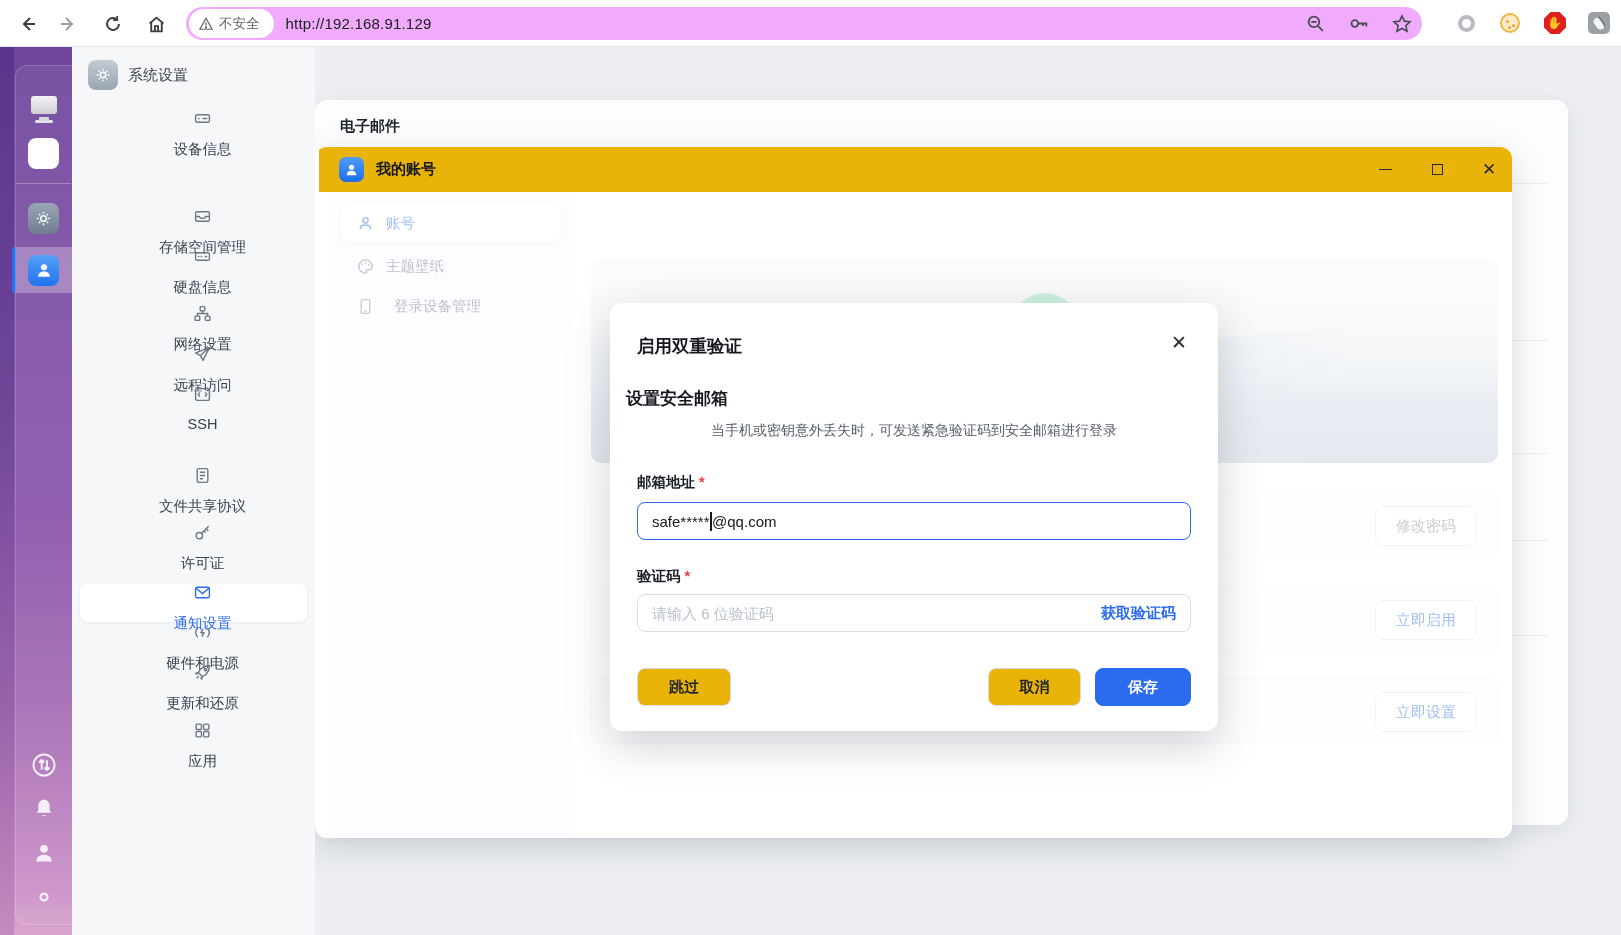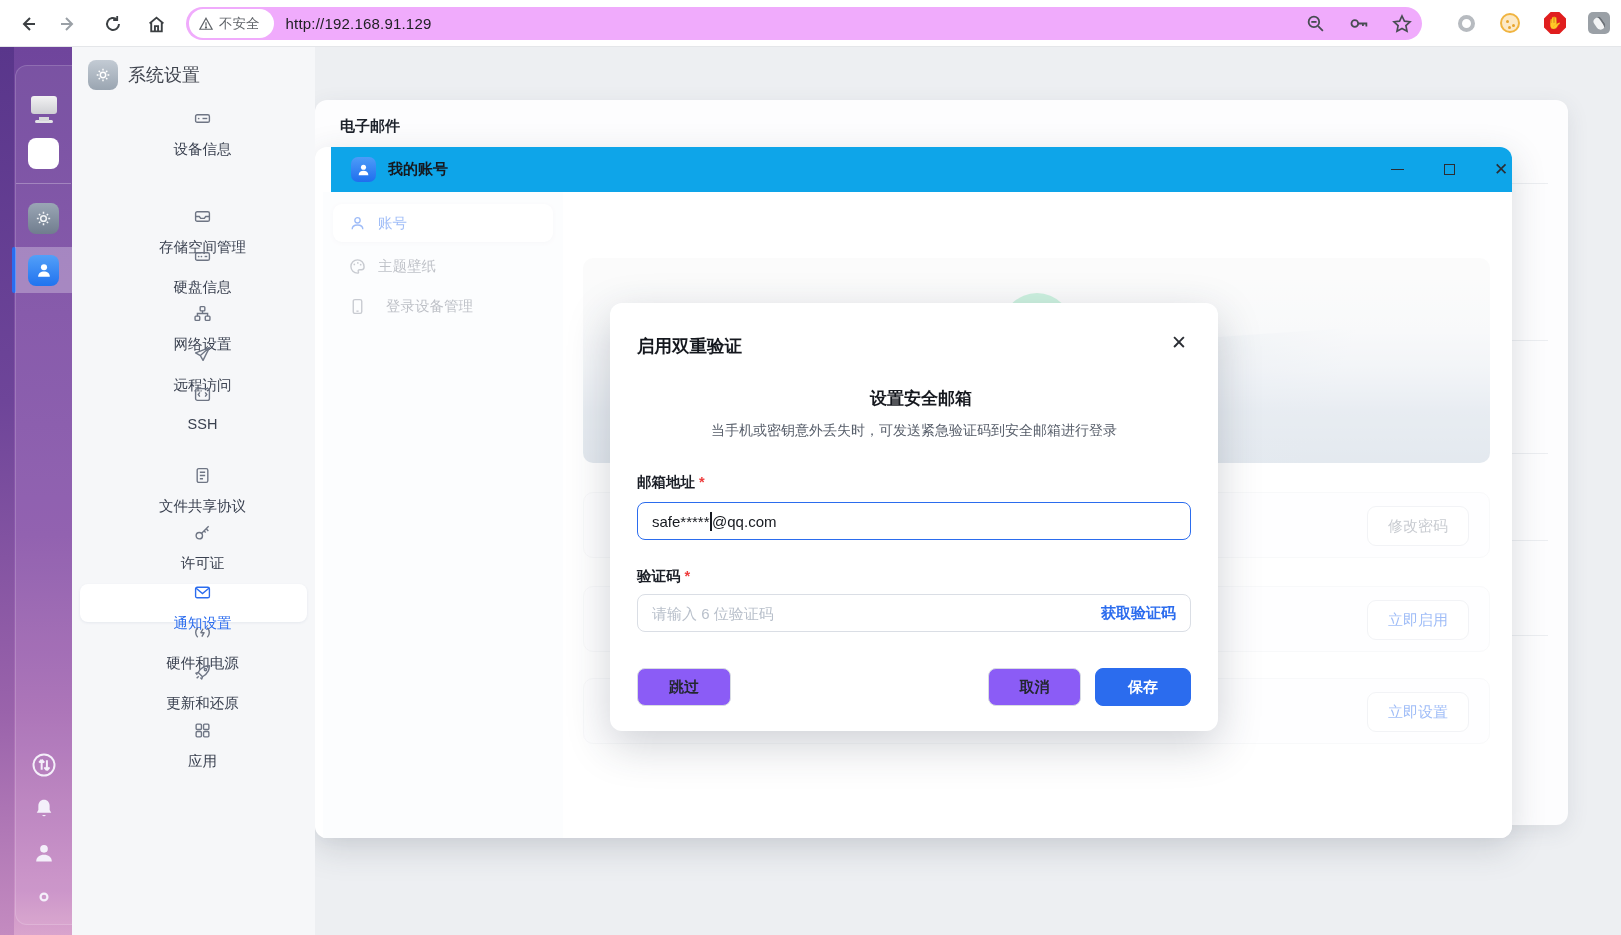--- a/index.html
+++ b/index.html
@@ -36,43 +36,43 @@
   .tile-user { background:linear-gradient(180deg,#53a0f8,#2173ef); color:#fff; }
   .screen { width:26px; height:18px; background:linear-gradient(180deg,#f2f2f3,#cfd0d4); border-radius:3px; position:relative; }
   .screen:after { content:""; position:absolute; left:8px; bottom:-7px; width:10px; height:4px; background:#d7d8db; }
   .screen:before { content:""; position:absolute; left:4px; bottom:-9px; width:18px; height:3px; background:#e3e4e7; border-radius:2px; }
   .white-ic { color:#f4effa; display:flex; align-items:center; justify-content:center; }
 
   
   .menu { position:absolute; left:72px; top:47px; width:243px; height:888px; background:#f6f7f9; z-index:20; }
   .menu-head { position:absolute; left:16px; top:13px; display:flex; align-items:center; gap:10px; }
   .menu-head .app-ic { width:30px; height:30px; border-radius:8px; background:linear-gradient(180deg,#c3cbd4,#9aa5b1); color:#fff; display:flex; align-items:center; justify-content:center; }
-  .menu-head span { font-size:18px; color:#40454f; }
+  .menu-head span { font-size:15px; color:#40454f; }
   .menu-item { position:absolute; left:8px; width:227px; height:38px; display:flex; align-items:center; gap:13px; padding-left:18px; font-size:14.5px; color:#3a4150; border-radius:8px; cursor:pointer;flex-direction:column; }
   .menu-item svg { flex:0 0 auto; color:#6e7584; }
   .menu-item.active { background:#ffffff; color:#2b6cee; box-shadow:0 1px 3px rgba(40,60,110,0.08); }
   .menu-item.active svg { color:#2b6cee; }
 
   
   .main-bg { position:absolute; left:315px; top:47px; width:1306px; height:888px; background:#edeff2; z-index:1; }
   .email-panel { position:absolute; left:315px; top:100px; width:1253px; height:725px; background:#fdfdfe; border-radius:12px; box-shadow:0 6px 22px rgba(60,70,90,0.10); z-index:2; }
   .email-title { position:absolute; left:25px; top:17px; font-size:15px; font-weight:bold; color:#1d222b; }
   .sliver-line { position:absolute; left:20px; right:20px; height:1px; background:#eceef1; }
 
   
   .modal { position:absolute; left:315px; top:147px; width:1197px; height:691px; background:#ffffff; border-radius:12px; box-shadow:0 10px 34px rgba(50,60,80,0.18); z-index:3; overflow:hidden; }
-  .modal-head { position:absolute; left:16px; top:0; width:100%; height:45px; background:#0ea5e9; display:flex; align-items:center; }
+  .modal-head { position:absolute; left:4px; top:0; width:100%; height:45px; background:#eab308; display:flex; align-items:center; }
   .modal-app-ic { width:25px; height:25px; border-radius:7px; background:linear-gradient(180deg,#4d9cf8,#1f6eee); color:#fff; margin-left:20px; display:flex; align-items:center; justify-content:center; }
   .modal-title { margin-left:12px; font-size:15px; font-weight:bold; color:#16191f; }
   .win-ctrls { position:absolute; right:18px; top:0; height:45px; display:flex; align-items:center; gap:34px; color:#2a2d33; }
   .wc { width:18px; height:18px; display:flex; align-items:center; justify-content:center; font-size:17px; cursor:pointer; }
   .wc .sq { width:11px; height:11px; border:1.6px solid #2a2d33; display:block; }
   .wc .mn { width:13px; height:1.8px; background:#2a2d33; display:block; }
 
-  .modal-body { position:absolute; left:8px; top:45px; width:100%; height:646px; background:#ffffff; }
+  .modal-body { position:absolute; left:16px; top:45px; width:100%; height:646px; background:#ffffff; }
   .tab-col { position:absolute; left:0; top:0; width:240px; height:100%; background:#f9fafc; }
   .tab-item { position:absolute; left:10px; width:220px; height:38px; display:flex; align-items:center; gap:12px; padding-left:16px; font-size:14.5px; color:#80879400; border-radius:9px; cursor:pointer; }
   .tab-item span { color:#6f7684; }
   .tab-item svg { color:#868d9a; }
   .tab-item.active { background:#ffffff; box-shadow:0 1px 4px rgba(50,70,120,0.07); }
   .tab-item.active span, .tab-item.active svg { color:#2b6cee; }
 
   .banner { position:absolute; left:260px; top:66px; width:907px; height:205px; border-radius:10px; overflow:hidden;
             background:linear-gradient(180deg,#f7f7f6 0%,#f0f2f4 35%,#e2e7ee 55%,#ccd6e2 75%,#c2cedb 100%); }
   .banner:before { content:""; position:absolute; left:-10%; top:45%; width:120%; height:80%; background:linear-gradient(115deg, rgba(255,255,255,0) 30%, rgba(255,255,255,0.75) 48%, rgba(200,212,226,0.4) 60%, rgba(255,255,255,0) 75%); transform:rotate(-4deg); }
@@ -83,32 +83,32 @@
   .row-btn { position:absolute; right:20px; top:13px; height:40px; min-width:102px; padding:0 18px; border:1px solid #e2e5ea; border-radius:9px; background:#fff; font-size:15px; display:flex; align-items:center; justify-content:center; cursor:pointer; font-family:inherit; }
   .row-btn.gray { color:#868d99; }
   .row-btn.blue { color:#2b6cee; }
 
   .modal-mask { position:absolute; left:0; top:45px; width:100%; height:646px; background:rgba(255,255,255,0.55); z-index:4; }
 
   
   .dialog { position:absolute; left:610px; top:303px; width:608px; height:428px; background:#ffffff; border-radius:12px; box-shadow:0 14px 44px rgba(40,50,70,0.22); z-index:10; }
   .dlg-title { position:absolute; left:27px; top:31px; font-size:17.5px; font-weight:bold; color:#15181e; }
   .dlg-close { position:absolute; right:28px; top:28px; width:22px; height:22px; font-size:19px; color:#2a2d33; display:flex; align-items:center; justify-content:center; cursor:pointer; }
-  .dlg-heading { position:absolute; left:7px; top:84px; width:100%; text-align:center; font-size:17px; font-weight:bold; color:#15181e; }
+  .dlg-heading { position:absolute; left:16px; top:84px; width:100%; font-size:17px; font-weight:bold; color:#15181e; }
   .dlg-desc { position:absolute; left:0; top:119px; width:100%; text-align:center; font-size:14px; color:#565d69; }
   .fld-label { position:absolute; left:27px; font-size:14.5px; font-weight:bold; color:#1a1e26; }
   .req { color:#ee3d3d; margin-left:4px; font-weight:bold; }
   .fld-input { position:absolute; left:27px; width:554px; height:38px; border-radius:8px; background:#fff; font-size:15px; display:flex; align-items:center; padding:0 14px; }
   .input-email { border:1.5px solid #2b6cee; color:#16191f; }
   .caret { display:inline-block; width:1.5px; height:19px; background:#16191f; margin:0 0.5px; vertical-align:middle; }
   .input-code { border:1px solid #dadee5; }
   .input-code input { border:none; outline:none; flex:1; font-size:15px; font-family:inherit; color:#16191f; background:transparent; }
   .input-code input::placeholder { color:#b9c0cb; }
   .get-code { font-size:15px; font-weight:bold; color:#2b6cee; cursor:pointer; white-space:nowrap; }
-  .dlg-btn { position:absolute; top:365px; height:38px; border-radius:8px; font-size:15px; font-weight:bold; display:flex; align-items:center; justify-content:center; cursor:pointer; font-family:inherit; background:#8b5cf6; border:1px solid #d8dce2; color:#23272f; }
+  .dlg-btn { position:absolute; top:365px; height:38px; border-radius:8px; font-size:15px; font-weight:bold; display:flex; align-items:center; justify-content:center; cursor:pointer; font-family:inherit; background:#eab308; border:1px solid #d8dce2; color:#23272f; }
   .btn-skip { left:27px; width:94px; }
   .btn-cancel { left:378px; width:93px;text-align:right; }
   .btn-save { left:485px; width:96px; background:#2b6cee; border:1px solid #2b6cee; color:#ffffff; }
 </style>
 </head>
 <body>
 
 <div class="browser-bar">
   <div class="nav-ic" style="left:13px;">
     <svg width="18" height="18" viewBox="0 0 18 18" fill="none" stroke="#3c4043" stroke-width="2">

